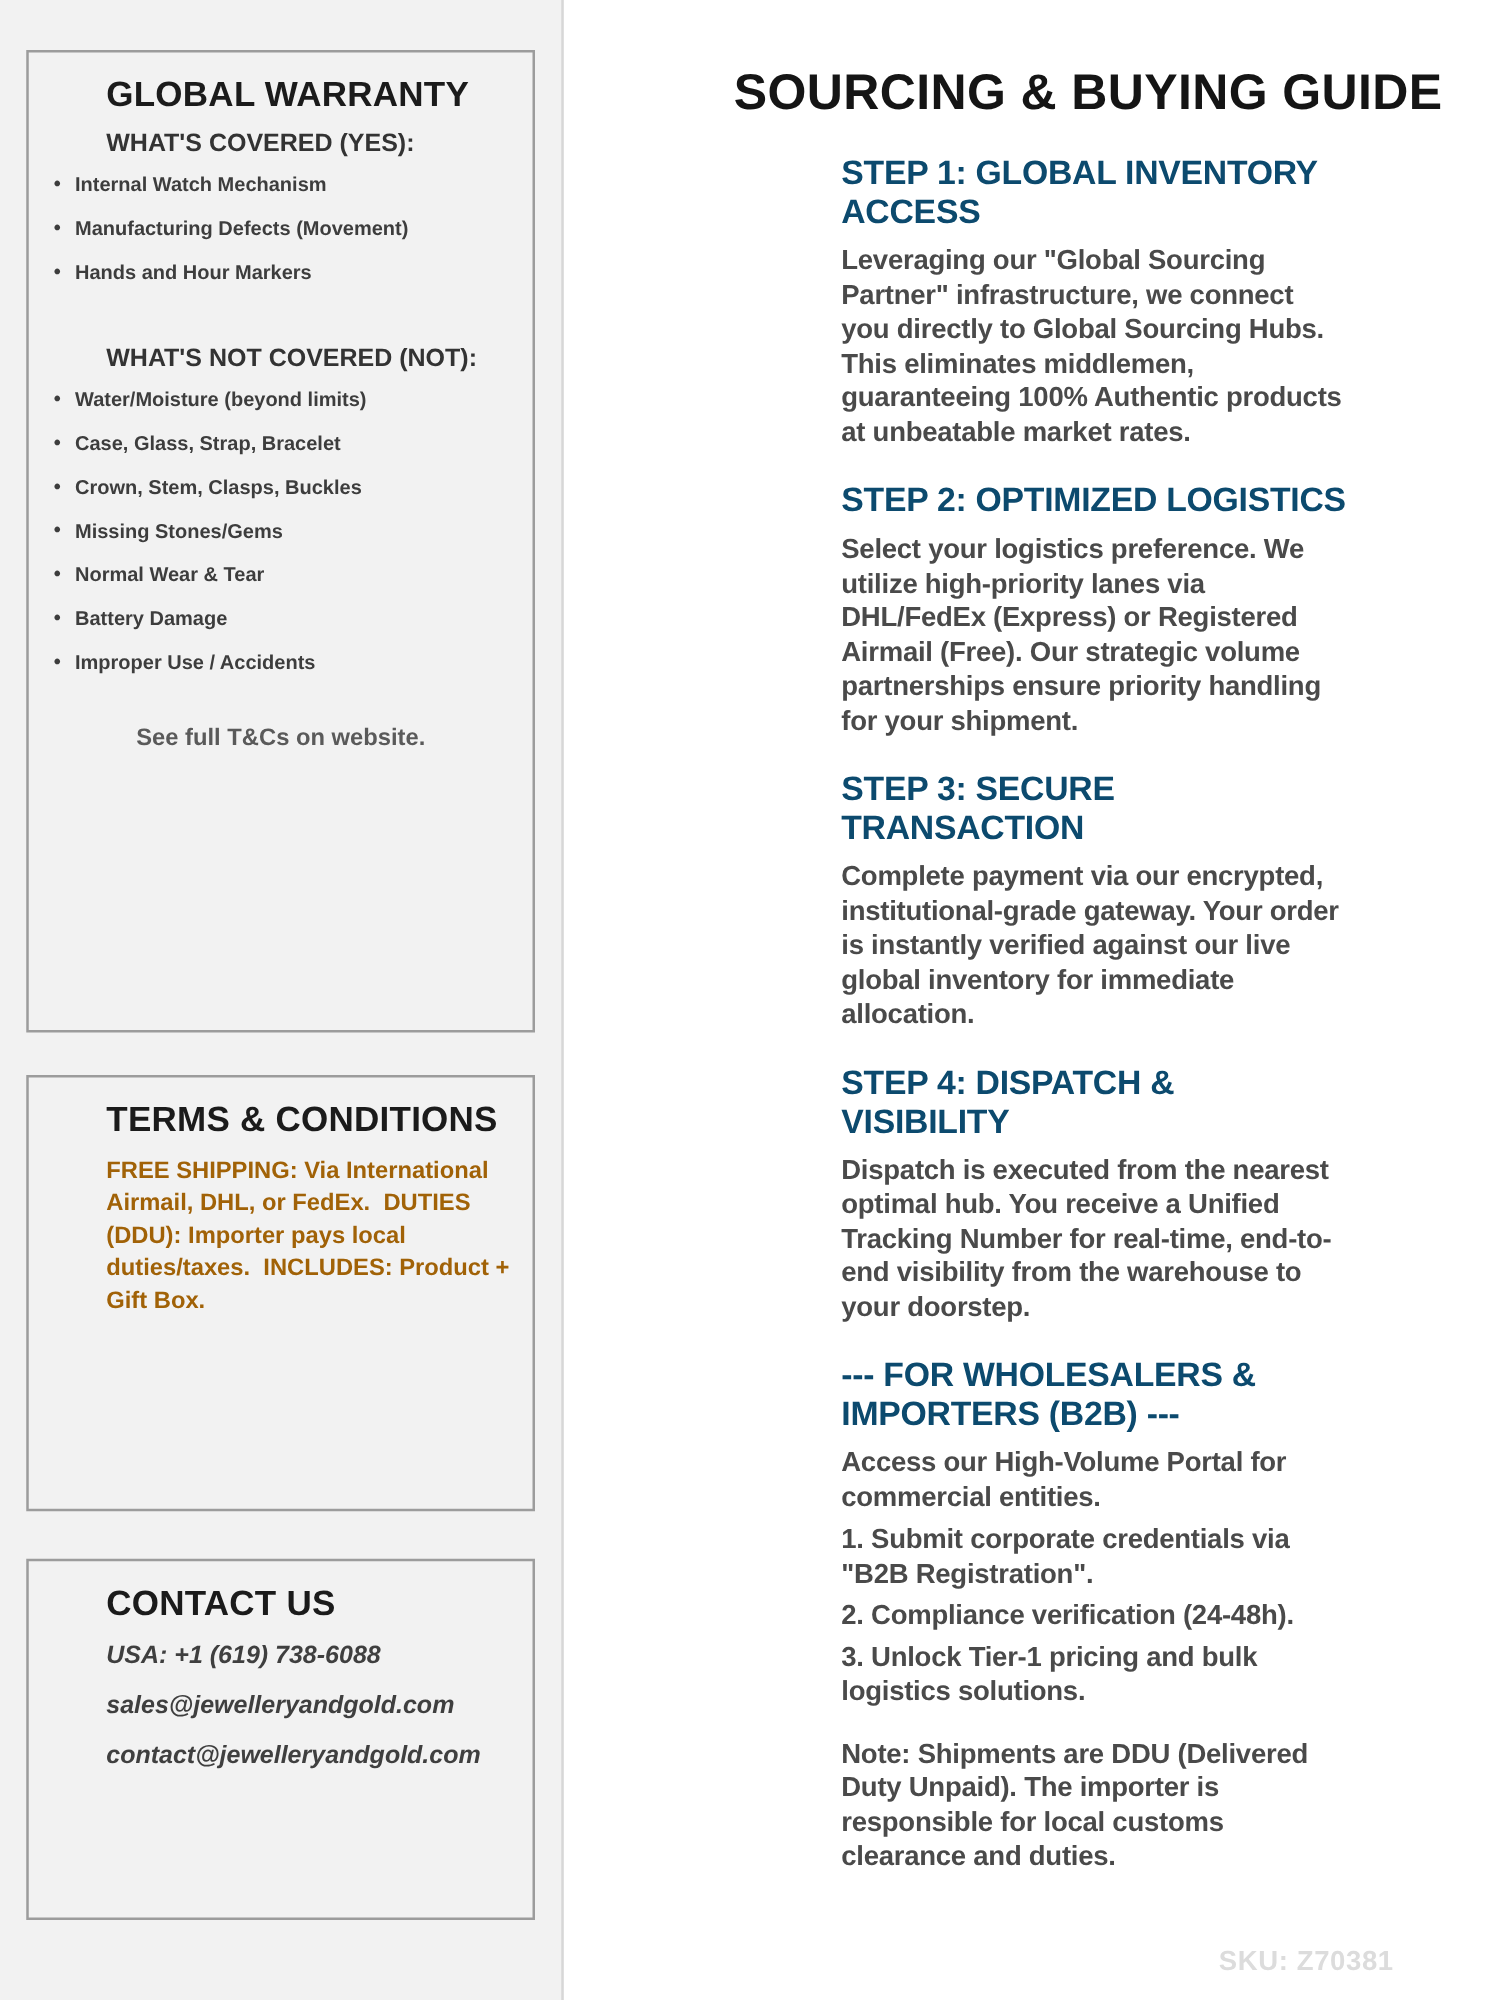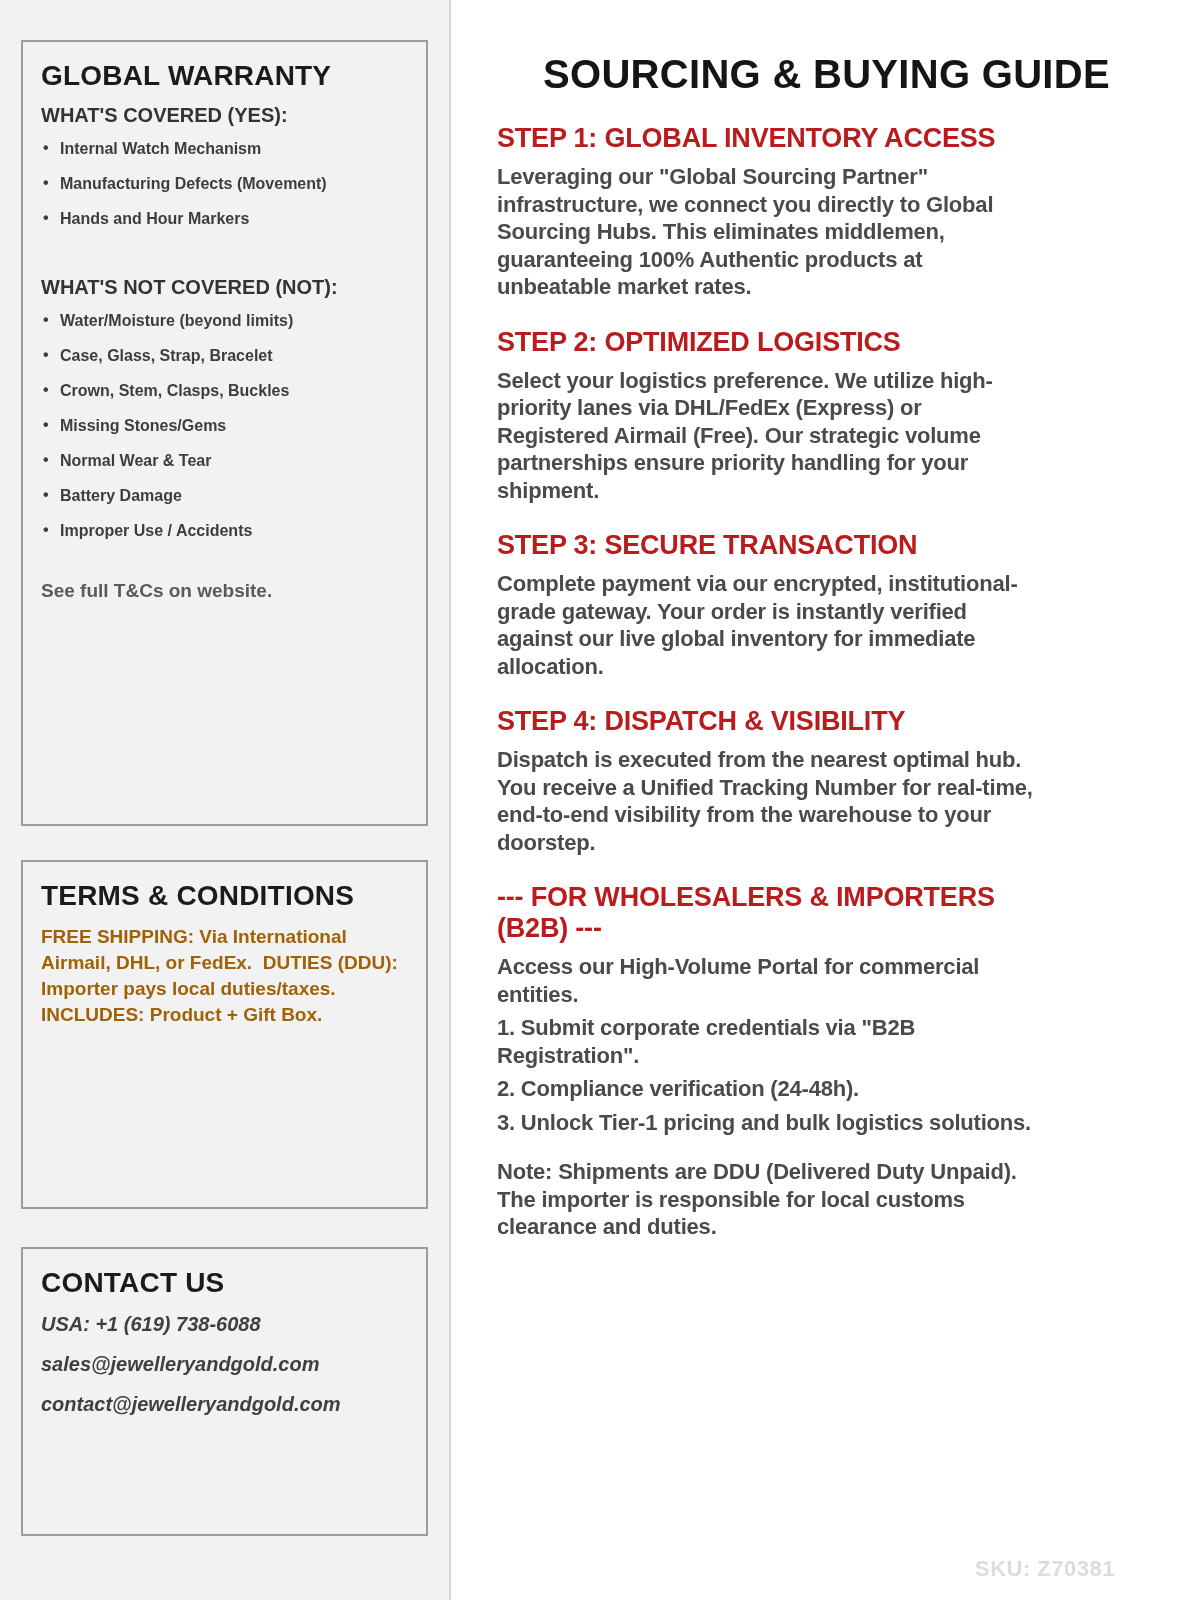--- a/index.html
+++ b/index.html
@@ -1,15 +1,15 @@
 <!DOCTYPE html>
 <html><head>
 <meta charset="utf-8">
 <style>
-  * { box-sizing: border-box; }
+  * { box-sizing: border-box; padding-left: 44px; }
   html, body { margin: 0; padding: 0; }
   body {
     width: 1200px; height: 1600px;
     position: relative;
     background: #ffffff;
     font-family: "Liberation Sans", sans-serif;
     overflow: hidden;
     -webkit-font-smoothing: antialiased;
   }
 
@@ -51,20 +51,21 @@
   }
   ul.bullet-list li::before {
     content: "\2022";
     position: absolute; left: 2px; top: -1px;
     color: #3d3d3d;
   }
   .tc-note {
     margin-top: 40px;
     font-size: 19px; font-weight: 700;
     color: #5a5a5a;
+    margin-left: 24px;
   }
   .terms-body {
     margin: 0;
     font-size: 19px; font-weight: 700;
     line-height: 26px;
     color: #a16207;
     white-space: pre-wrap;
   }
   .contact-line {
     margin: 0 0 14px 0;
@@ -86,21 +87,21 @@
     font-size: 40px; font-weight: 800;
     color: #151515; letter-spacing: 0.3px;
   }
   .content {
     margin: 26px 0 0 44px;
     width: 536px;
   }
   .step h2 {
     margin: 26px 0 9px 0;
     font-size: 27px; font-weight: 800;
-    color: #b91c1c; letter-spacing: -0.2px;
+    color: #0c4a6e; letter-spacing: -0.2px;
   }
   .step p, .b2b p {
     margin: 0;
     font-size: 22px; font-weight: 600;
     line-height: 27.5px;
     color: #4a4a4a;
     letter-spacing: -0.2px;
   }
   .b2b p { margin-bottom: 6px; }
   .b2b .note { margin-top: 22px; }

